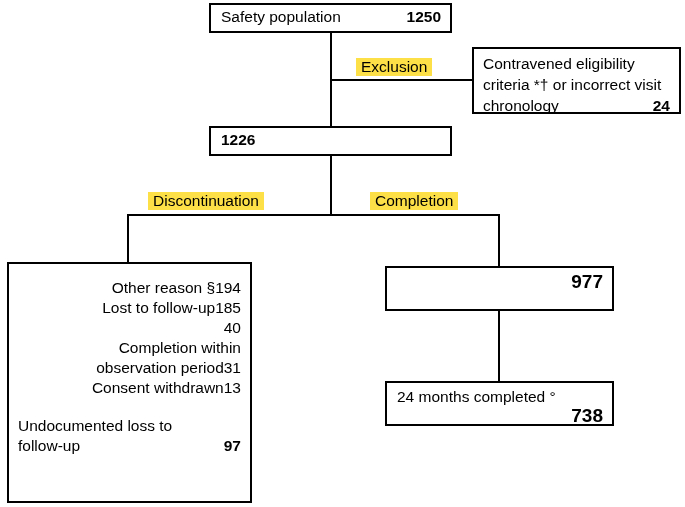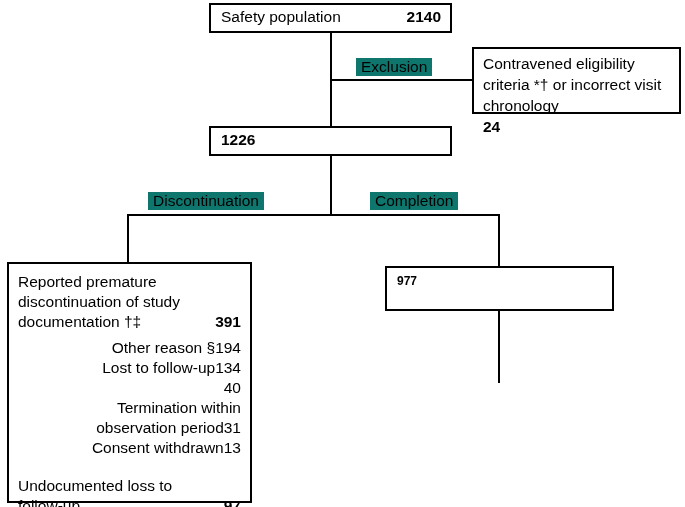--- a/index.html
+++ b/index.html
@@ -53,48 +53,47 @@
 
   
   .simplebox {
     padding: 3px 9px 3px 10px;
   }
 
   
   .branch-label {
     position: absolute;
     font-size: 15.5px;
-    background: #0f766e;
+    background: #fde047;
     padding: 0 5px;
     z-index: 4;
     white-space: nowrap;
   }
 
   
   #exclusion-box {
     padding: 4px 9px 3px 9px;
   }
   #exclusion-box .exline {
     font-size: 15.5px;
     line-height: 21px;
     white-space: nowrap;
   }
   #exclusion-box .exlast {
     display: flex;
     justify-content: space-between;
     align-items: baseline;
-    flex-direction: column;
   }
 
   
   .twoline {
     padding: 4px 9px 4px 10px;
   }
   .twoline .t1 { font-size: 15.5px; line-height: 19px; }
-  .twoline .t2 { font-size: 12px; line-height: 19px; font-weight: bold; text-align: left; }
+  .twoline .t2 { font-size: 19px; line-height: 19px; font-weight: bold; text-align: right; }
 
   
   #discont-box {
     padding: 8px 9px 4px 9px;
   }
   #discont-head {
     font-size: 15.5px;
     line-height: 20px;
   }
   #discont-head .hl {
@@ -147,21 +146,21 @@
 
   <div class="line vline" style="left:127px; top:214px; height:50px;"></div>
 
   <div class="line vline" style="left:498px; top:214px; height:54px;"></div>
 
   <div class="line vline" style="left:498px; top:311px; height:72px;"></div>
 
   <div class="box simplebox" id="safety-box" style="left:209px; top:3px; width:243px; height:30px;">
     <div class="row">
       <span class="lbl">Safety population</span>
-      <span class="num-bold">2140</span>
+      <span class="num-bold">1250</span>
     </div>
   </div>
 
   <div class="branch-label" style="left:356px; top:58px;">Exclusion</div>
 
   <div class="box" id="exclusion-box" style="left:472px; top:47px; width:209px; height:67px;">
     <div class="exline">Contravened eligibility</div>
     <div class="exline">criteria *† or incorrect visit</div>
     <div class="exline exlast">
       <span>chronology</span>
@@ -174,43 +173,35 @@
       <span class="num-bold">1226</span>
     </div>
   </div>
 
   <div class="branch-label" style="left:148px; top:192px;text-align:right;">Discontinuation</div>
 
   <div class="branch-label" style="left:370px; top:192px;">Completion</div>
 
   <div class="box" id="discont-box" style="left:7px; top:262px; width:245px; height:241px;">
 
-    <div id="discont-head">
-      <span class="hl">Reported premature</span>
-      <span class="hl">discontinuation of study</span>
-      <span class="hl last">
-        <span>documentation †‡</span>
-        <span class="num-bold">391</span>
-      </span>
-    </div>
 
     <div id="reason-list">
         <div class="r">
           <span class="rl">Other reason §</span>
           <span class="rv">194</span>
         </div>
         <div class="r">
           <span class="rl">Lost to follow-up</span>
-          <span class="rv">134</span>
+          <span class="rv">185</span>
         </div>
         <div class="r">
           <span class="rv">40</span>
         </div>
         <div class="r cont">
-          <span class="rl">Termination within</span>
+          <span class="rl">Completion within</span>
           <span class="rv"></span>
         </div>
         <div class="r">
           <span class="rl">observation period</span>
           <span class="rv">31</span>
         </div>
         <div class="r">
           <span class="rl">Consent withdrawn</span>
           <span class="rv">13</span>
         </div>
@@ -222,14 +213,18 @@
         <span>follow-up</span>
         <span class="num-bold">97</span>
       </span>
     </div>
   </div>
 
   <div class="box twoline" id="months12-box" style="left:385px; top:266px; width:229px; height:45px;">
     <div class="t2">977</div>
   </div>
 
+  <div class="box twoline" id="months24-box" style="left:385px; top:381px; width:229px; height:45px;">
+    <div class="t1">24 months completed °</div>
+    <div class="t2">738</div>
+  </div>
 
 </div>
 
 </body></html>

